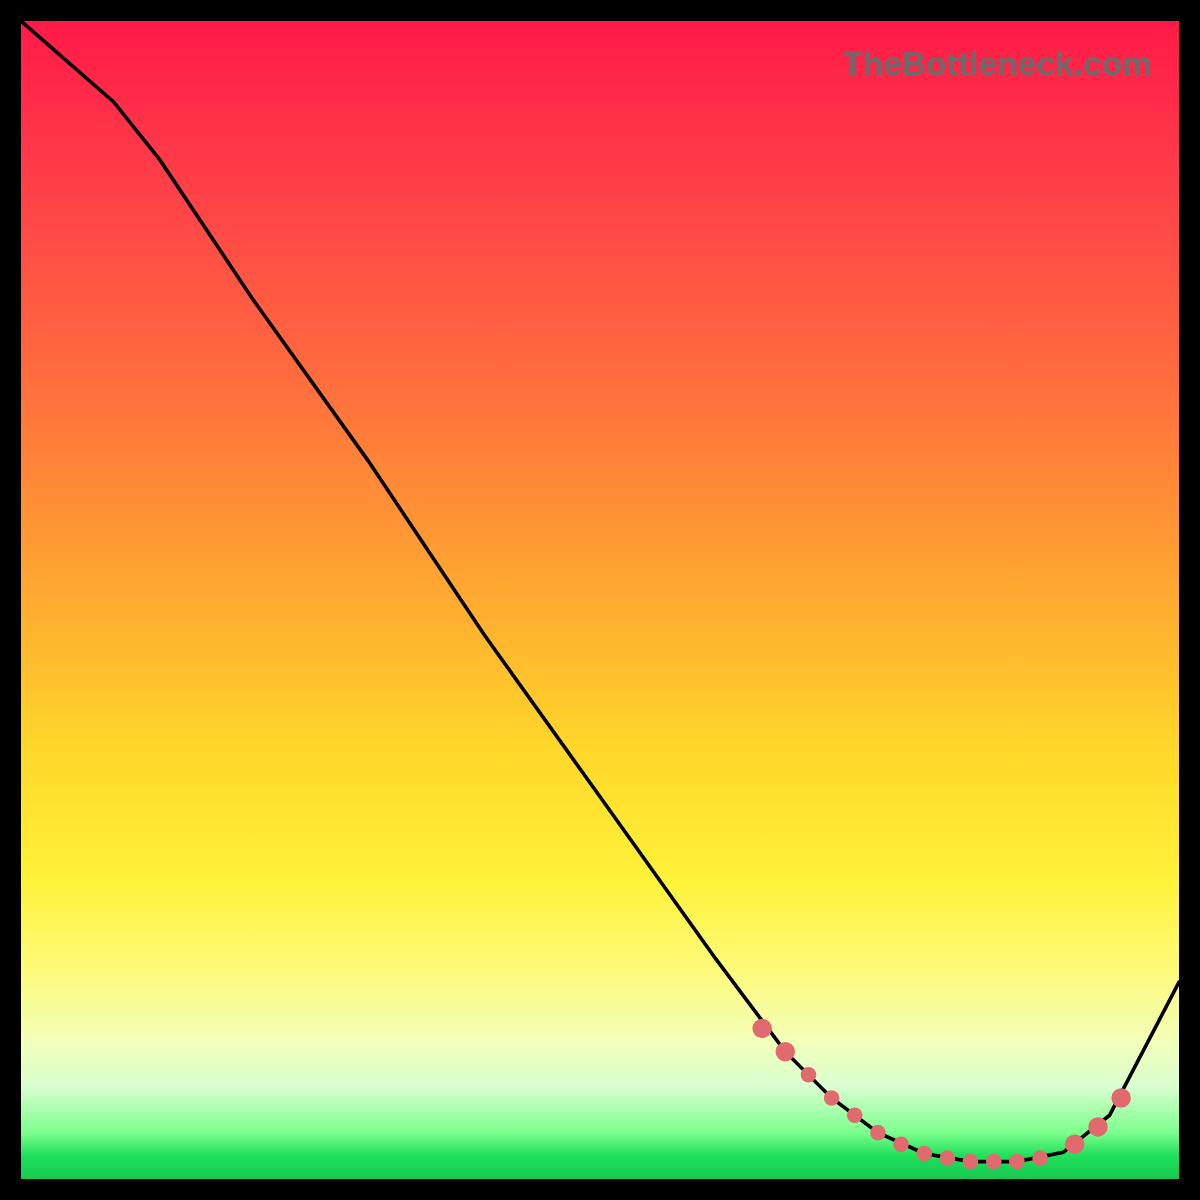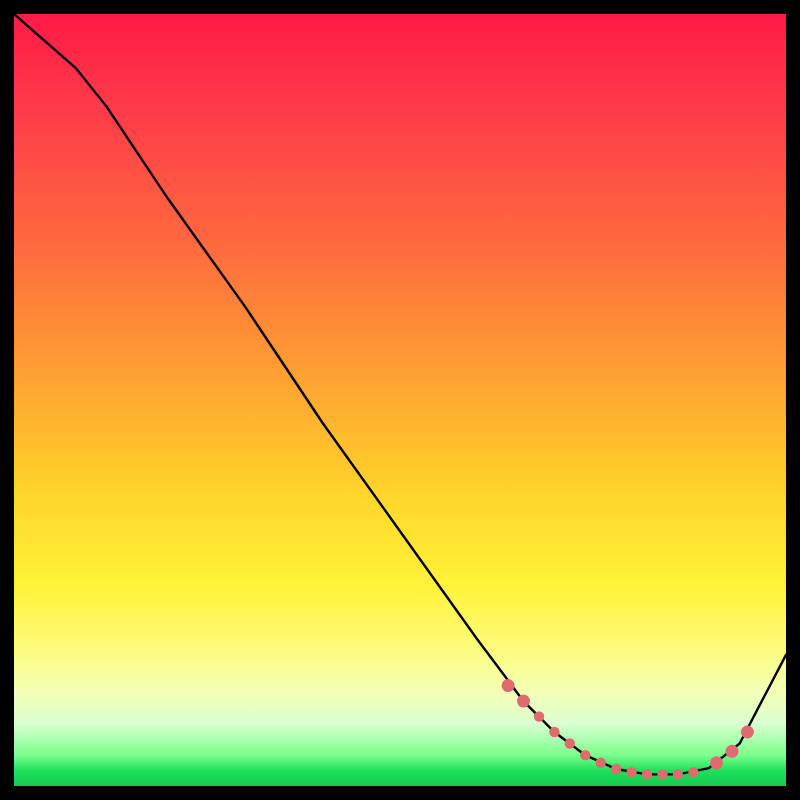--- a/index.html
+++ b/index.html
@@ -58,20 +58,21 @@
   }
   .pt {
     fill: #e16a6f;
   }
 </style>
 </head>
 <body>
 
 <div class="frame">
   <div class="plot">
+    <div class="watermark">TheBottleneck.com</div>
     <svg class="curve" viewBox="0 0 772 772" preserveAspectRatio="none">
       <path fill="none" stroke="#000" stroke-width="2.4" stroke-linecap="round" d="M0.0 0.0 L61.8 54.0 L92.6 92.6 L154.4 185.3 L231.6 293.4 L308.8 409.2 L386.0 517.2 L463.2 625.3 L509.5 687.1 L540.4 718.0 L571.3 741.1 L602.2 755.0 L633.0 760.4 L663.9 760.4 L694.8 754.2 L725.7 729.5 L772.0 640.8"></path>
       <g>
           <circle cx="494.1" cy="671.6" r="6.5" class="pt"></circle>
           <circle cx="509.5" cy="687.1" r="6.5" class="pt"></circle>
           <circle cx="525.0" cy="702.5" r="5.2" class="pt"></circle>
           <circle cx="540.4" cy="718.0" r="5.2" class="pt"></circle>
           <circle cx="555.8" cy="729.5" r="5.2" class="pt"></circle>
           <circle cx="571.3" cy="741.1" r="5.2" class="pt"></circle>
           <circle cx="586.7" cy="748.8" r="5.2" class="pt"></circle>

